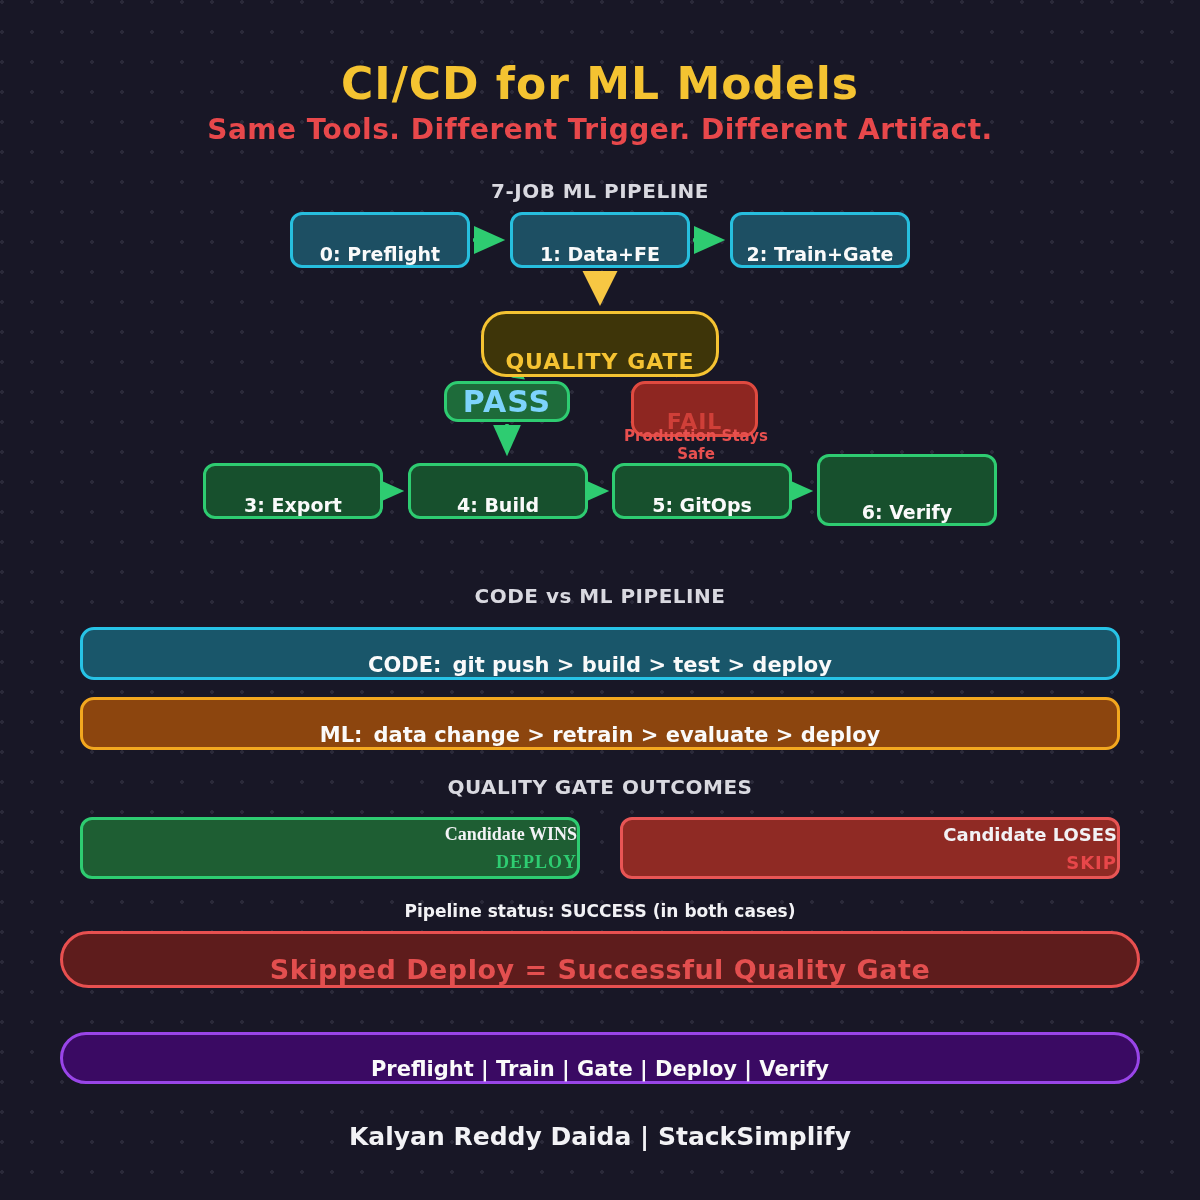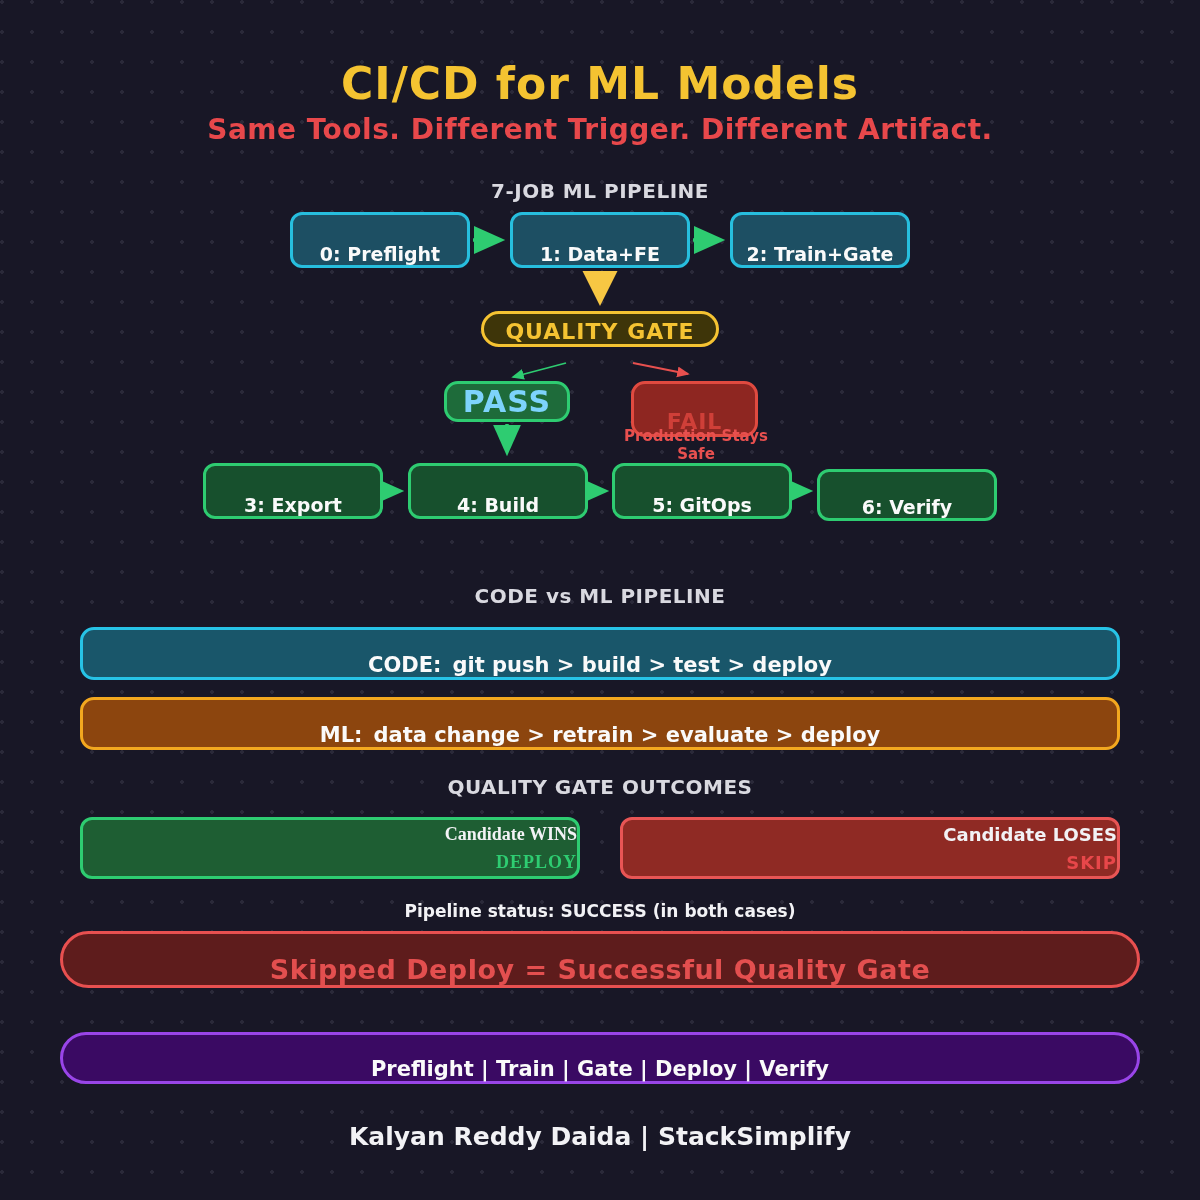--- a/index.html
+++ b/index.html
@@ -90,42 +90,42 @@
   <div class="abs box teal" style="left:290px;top:212px;width:180px;height:56px;">
     <span>0: Preflight</span>
   </div>
   <div class="abs box teal" style="left:510px;top:212px;width:180px;height:56px;">
     <span>1: Data+FE</span>
   </div>
   <div class="abs box teal" style="left:730px;top:212px;width:180px;height:56px;">
     <span>2: Train+Gate</span>
   </div>
 
-  <div class="abs box gate" style="left:481px;top:311px;width:238px;height:36px;">
+  <div class="abs box gate" style="left:481px;top:311px;width:238px;height:66px;">
     <span>QUALITY GATE</span>
   </div>
 
   <div class="abs box pass" style="left:444px;top:381px;width:126px;height:41px;border-radius:14px;">
     <span>PASS</span>
   </div>
   <div class="abs box fail" style="left:631px;top:381px;width:127px;height:56px;border-radius:14px;">
     <span>FAIL</span>
   </div>
   <div class="abs ctr note-red" style="left:610px;top:427px;width:172px;">Production Stays Safe</div>
 
   <div class="abs box gjob" style="left:203px;top:463px;width:180px;height:56px;">
     <span>3: Export</span>
   </div>
   <div class="abs box gjob" style="left:408px;top:463px;width:180px;height:56px;">
     <span>4: Build</span>
   </div>
   <div class="abs box gjob" style="left:612px;top:463px;width:180px;height:56px;">
     <span>5: GitOps</span>
   </div>
-  <div class="abs box gjob" style="left:817px;top:469px;width:180px;height:52px;">
+  <div class="abs box gjob" style="left:817px;top:454px;width:180px;height:72px;">
     <span>6: Verify</span>
   </div>
 
   <div class="abs ctr fullw section-h" style="top:584px;">CODE vs ML PIPELINE</div>
 
   <div class="abs box bar bar-code" style="left:80px;top:627px;width:1040px;height:53px;">
     <span>CODE:</span>
     <span class="steps">git push &gt; build &gt; test &gt; deploy</span>
   </div>
   <div class="abs box bar bar-ml" style="left:80px;top:697px;width:1040px;height:53px;">

